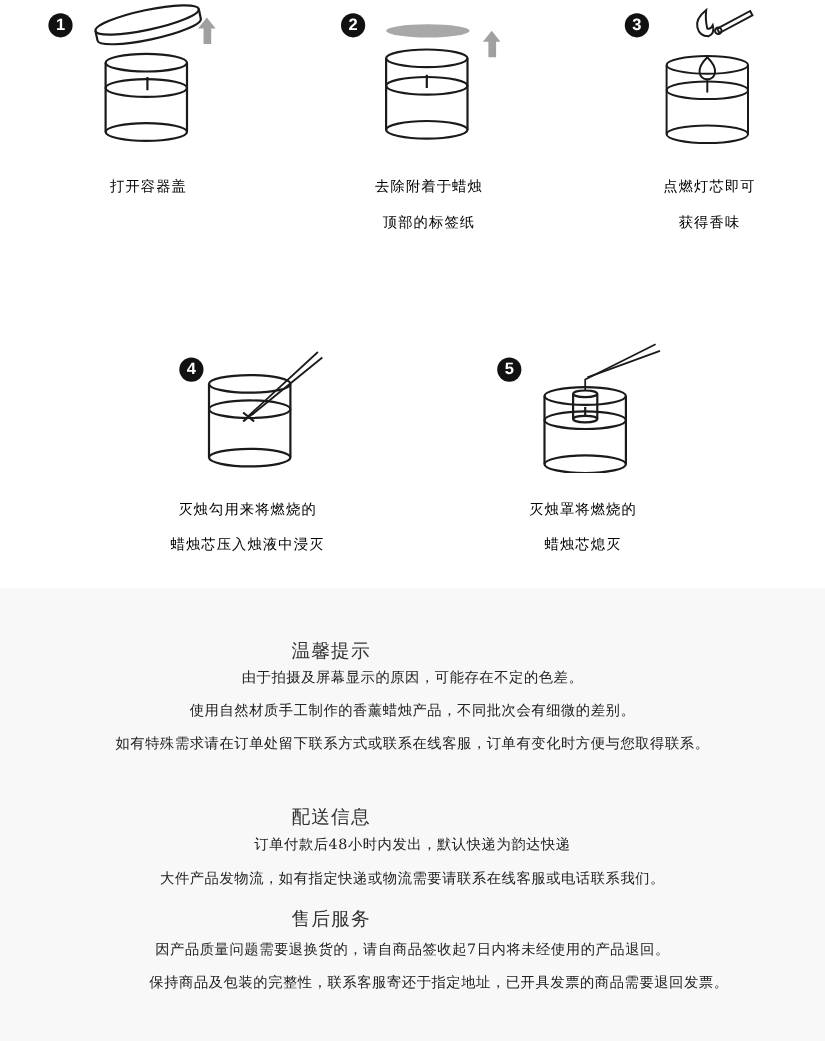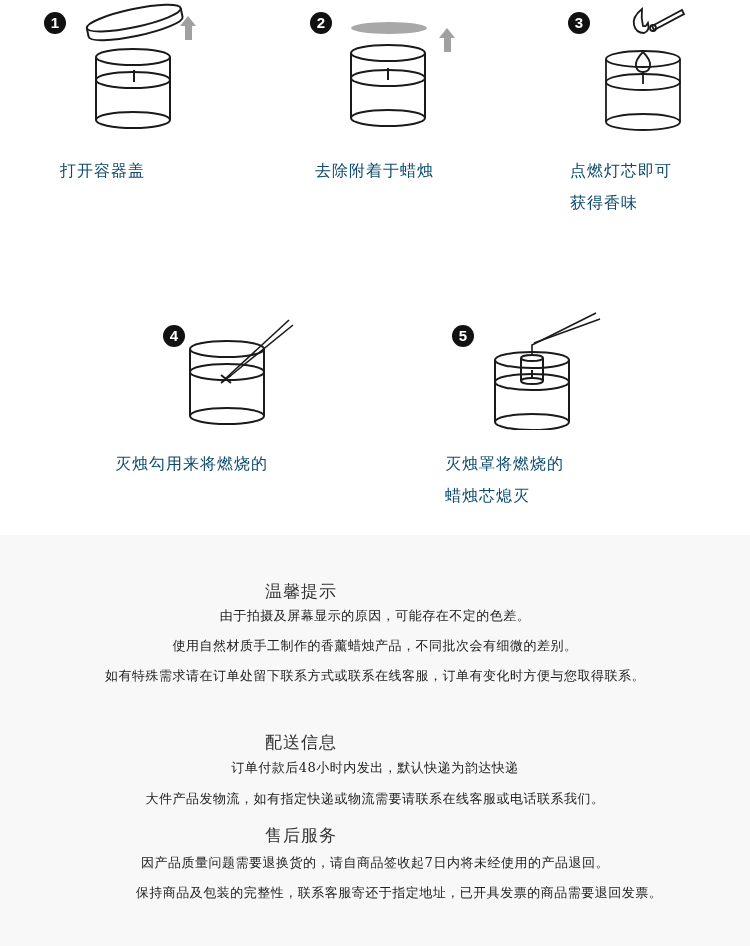--- a/index.html
+++ b/index.html
@@ -5,21 +5,21 @@
   html, body { margin: 0; padding: 0; }
   body {
     width: 750px; height: 946px; position: relative; overflow: hidden;
     background: #ffffff;
     font-family: "DejaVu Sans", "Liberation Sans", sans-serif;
     color: #333;
   }
   .top { position: absolute; left: 0; top: 0; width: 750px; height: 535px; background: #ffffff; }
   .bottom { position: absolute; left: 0; top: 535px; width: 750px; height: 411px; background: #f8f8f8; }
   .caption {
-    position: absolute; text-align: left; font-size: 16px; color: #0c4a6e;
+    position: absolute; text-align: center; font-size: 13px; color: #000000;
     line-height: 32px; letter-spacing: 1px; white-space: nowrap;
   }
   .badge {
     position: absolute; width: 22px; height: 22px; border-radius: 50%;
     background: #111; color: #fff; font-size: 15px; font-weight: bold;
     text-align: center; line-height: 22px;
     font-family: "Liberation Sans", sans-serif;
   }
   .section-title {
     position: absolute; left: 0; width: 602px; text-align: center;
@@ -69,20 +69,21 @@
     <ellipse cx="43" cy="43" rx="37" ry="8"></ellipse>
     <ellipse cx="43" cy="68" rx="37" ry="8"></ellipse>
     <ellipse cx="43" cy="108" rx="37" ry="8"></ellipse>
     <line x1="6" y1="43" x2="6" y2="108"></line>
     <line x1="80" y1="43" x2="80" y2="108"></line>
     <line x1="43" y1="58" x2="43" y2="70"></line>
   </g>
 </svg>
 <div class="caption" style="left:315px;top:155px;width:150px;">
   <div>去除附着于蜡烛</div>
+  <div>顶部的标签纸</div>
 </div>
 
 <div class="badge" style="left:568px;top:12px;">3</div>
 <svg style="position:absolute;left:600px;top:4px;" width="130" height="130">
   <g fill="none" stroke="#1a1a1a" stroke-width="1.8">
 
     <path d="M52 22 L82 6 L84 10 L54 26 Z"></path>
     <path d="M42 5 q-10 8 -8 16 q2 8 10 8 q6 -2 4 -10 q-2 4 -5 3 q-2 -8 -1 -17 z"></path>
     <circle cx="53" cy="24" r="3"></circle>
 
@@ -112,20 +113,21 @@
     <line x1="36" y1="60" x2="46" y2="68"></line>
     <line x1="36" y1="68" x2="46" y2="60"></line>
   </g>
   <g stroke="#1a1a1a" stroke-width="1.6" fill="none">
     <line x1="40" y1="64" x2="104" y2="5"></line>
     <line x1="44" y1="62" x2="108" y2="10"></line>
   </g>
 </svg>
 <div class="caption" style="left:115px;top:448px;width:220px;">
   <div>灭烛勾用来将燃烧的</div>
+  <div>蜡烛芯压入烛液中浸灭</div>
 </div>
 
 <div class="badge" style="left:452px;top:325px;">5</div>
 <svg style="position:absolute;left:490px;top:310px;" width="130" height="120">
   <g fill="none" stroke="#1a1a1a" stroke-width="2">
     <ellipse cx="42" cy="50" rx="37" ry="8"></ellipse>
     <ellipse cx="42" cy="72" rx="37" ry="8"></ellipse>
     <ellipse cx="42" cy="112" rx="37" ry="8"></ellipse>
     <line x1="5" y1="50" x2="5" y2="112"></line>
     <line x1="79" y1="50" x2="79" y2="112"></line>

